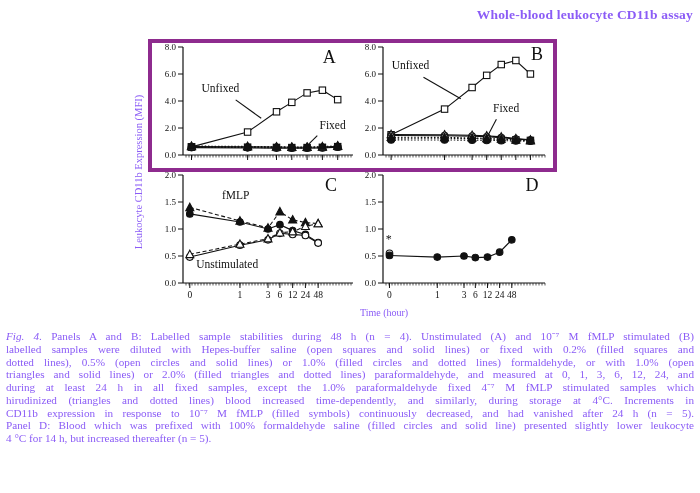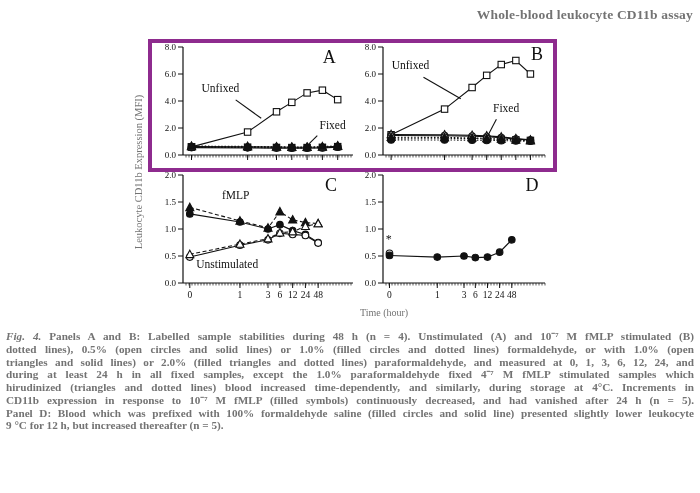--- a/index.html
+++ b/index.html
@@ -1,26 +1,26 @@
 <!DOCTYPE html>
 <html><head>
 <meta charset="utf-8">
 <style>
   html,body{margin:0;padding:0;background:#fff;}
   .page{position:relative;width:700px;height:493px;background:#fff;overflow:hidden;
-        font-family:"Liberation Serif",serif;color:#737373;}
+        font-family:"Liberation Serif",serif;color:#8b5cf6;}
   .title{position:absolute;top:7px;right:7px;font-size:13.5px;font-weight:bold;letter-spacing:.2px;}
   .purple-box{position:absolute;left:148px;top:39px;width:409px;height:133px;
               border:4px solid #8e2b8e;box-sizing:border-box;background:transparent;}
   .ylabel{position:absolute;left:138px;top:172px;transform:translate(-50%,-50%) rotate(-90deg);
           white-space:nowrap;font-size:10.5px;}
   .xlabel{position:absolute;left:384px;top:307px;transform:translateX(-50%);font-size:10px;}
   .panel-svg{position:absolute;pointer-events:none;}
   .caption{position:absolute;left:6px;top:330px;width:688px;font-size:11.2px;line-height:12.75px;}
-  .cap-line{text-align:justify;text-align-last:justify;font-weight:bold;}
+  .cap-line{text-align:justify;text-align-last:justify;}
   .cap-line.last{text-align-last:left;}
   .fig-label{font-style:italic;}
   svg text{font-family:"Liberation Serif",serif;fill:#111;}
 </style>
 </head>
 <body>
 
 <div class="page">
   <div class="title">Whole-blood leukocyte CD11b assay</div>
 
@@ -533,21 +533,22 @@
           </g>
           <text x="184.04000000000002" y="26.2" font-size="18" text-anchor="middle">D</text>
           <text x="40.67" y="78.04" font-size="12" text-anchor="middle">*</text>
         </svg>
       </div>
     <div class="xlabel">Time (hour)</div>
   </div>
 
   <div class="caption">
     <div class="cap-line"><span class="fig-label">Fig. 4.</span> <span>Panels A and B: Labelled sample stabilities during 48 h (n = 4). Unstimulated (A) and 10⁻⁷ M fMLP stimulated (B)</span></div>
+    <div class="cap-line">labelled samples were diluted with Hepes-buffer saline (open squares and solid lines) or fixed with 0.2% (filled squares and</div>
     <div class="cap-line">dotted lines), 0.5% (open circles and solid lines) or 1.0% (filled circles and dotted lines) formaldehyde, or with 1.0% (open</div>
     <div class="cap-line">triangles and solid lines) or 2.0% (filled triangles and dotted lines) paraformaldehyde, and measured at 0, 1, 3, 6, 12, 24, and</div>
     <div class="cap-line">during at least 24 h in all fixed samples, except the 1.0% paraformaldehyde fixed 4⁻⁷ M fMLP stimulated samples which</div>
     <div class="cap-line">hirudinized (triangles and dotted lines) blood increased time-dependently, and similarly, during storage at 4°C. Increments in</div>
     <div class="cap-line">CD11b expression in response to 10⁻⁷ M fMLP (filled symbols) continuously decreased, and had vanished after 24 h (n = 5).</div>
     <div class="cap-line">Panel D: Blood which was prefixed with 100% formaldehyde saline (filled circles and solid line) presented slightly lower leukocyte</div>
-    <div class="cap-line last">9 °C for 12 h, but increased thereafter (n = 5).</div>
+    <div class="cap-line last">4 °C for 14 h, but increased thereafter (n = 5).</div>
   </div>
 </div>
 
 </body></html>

